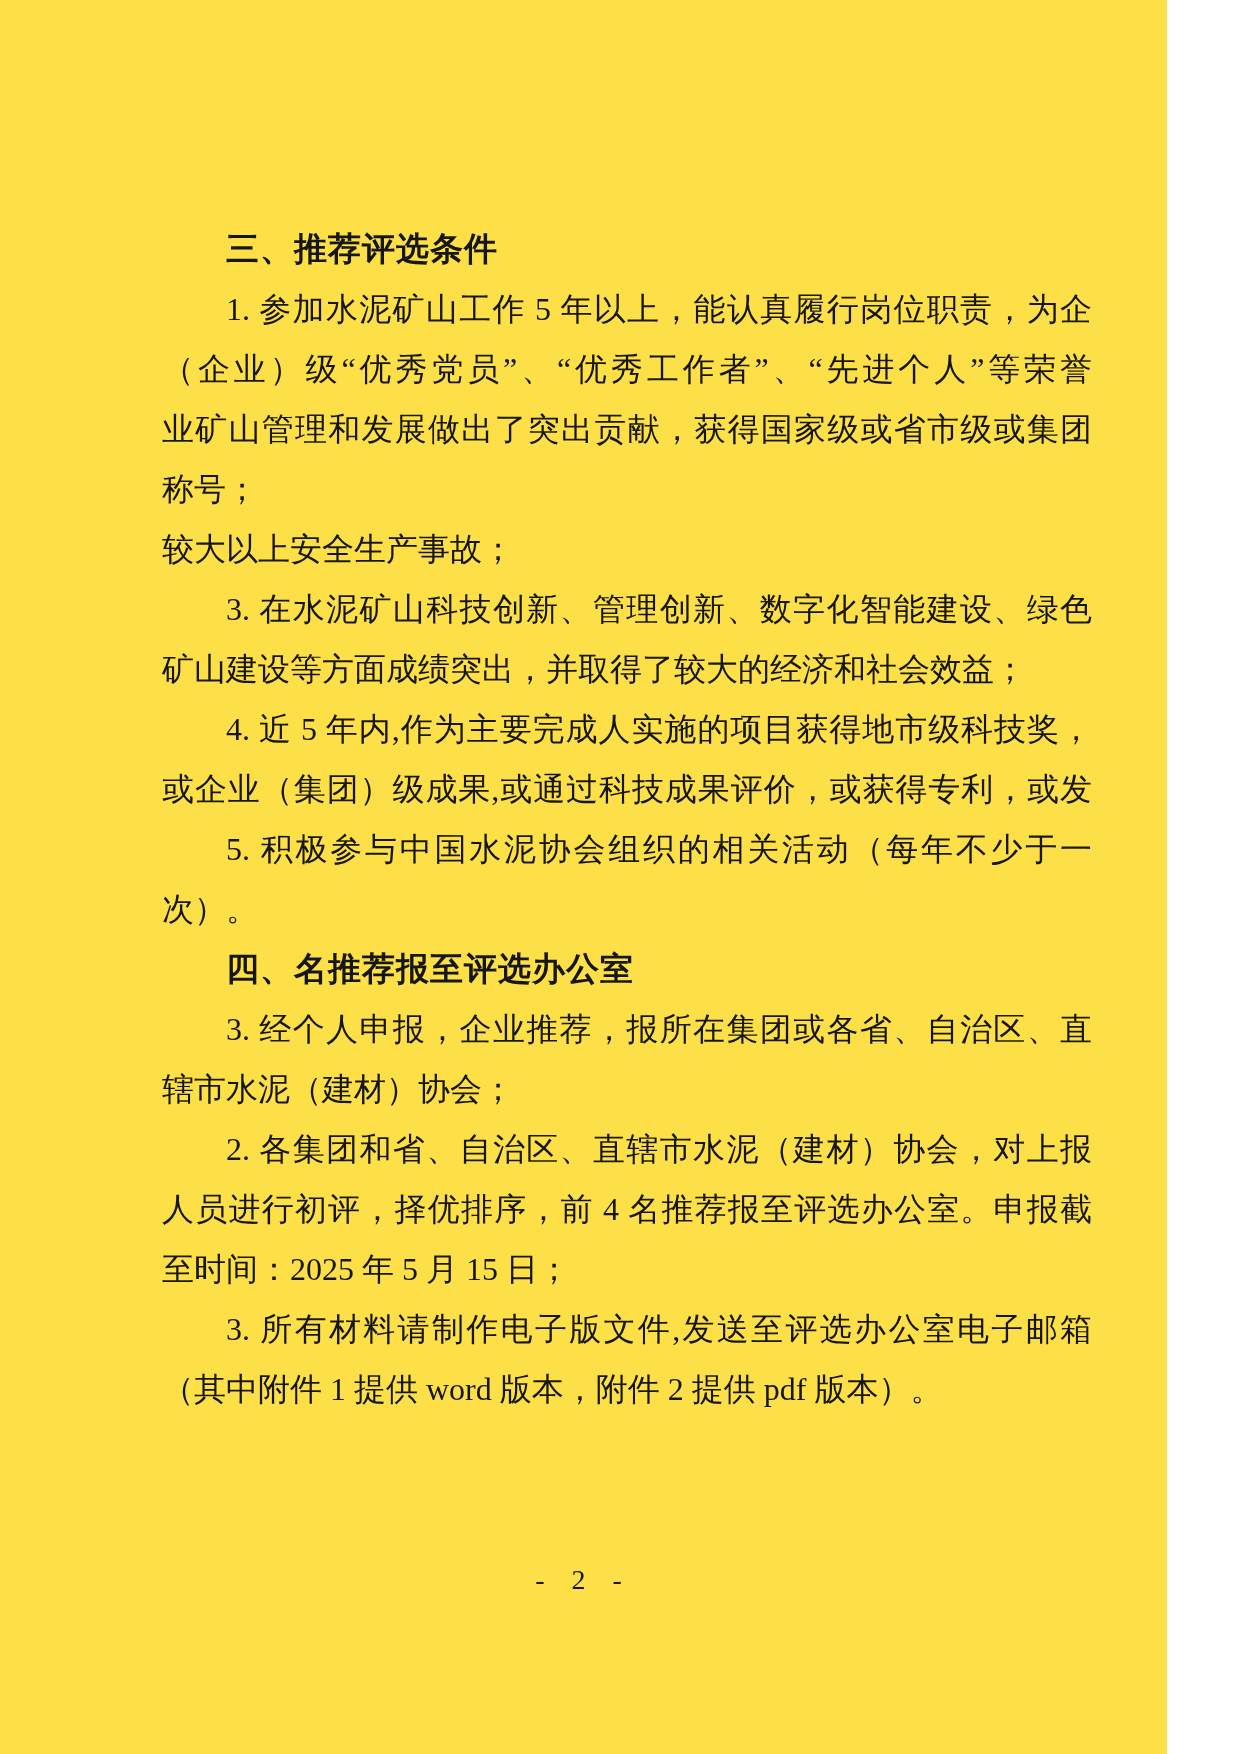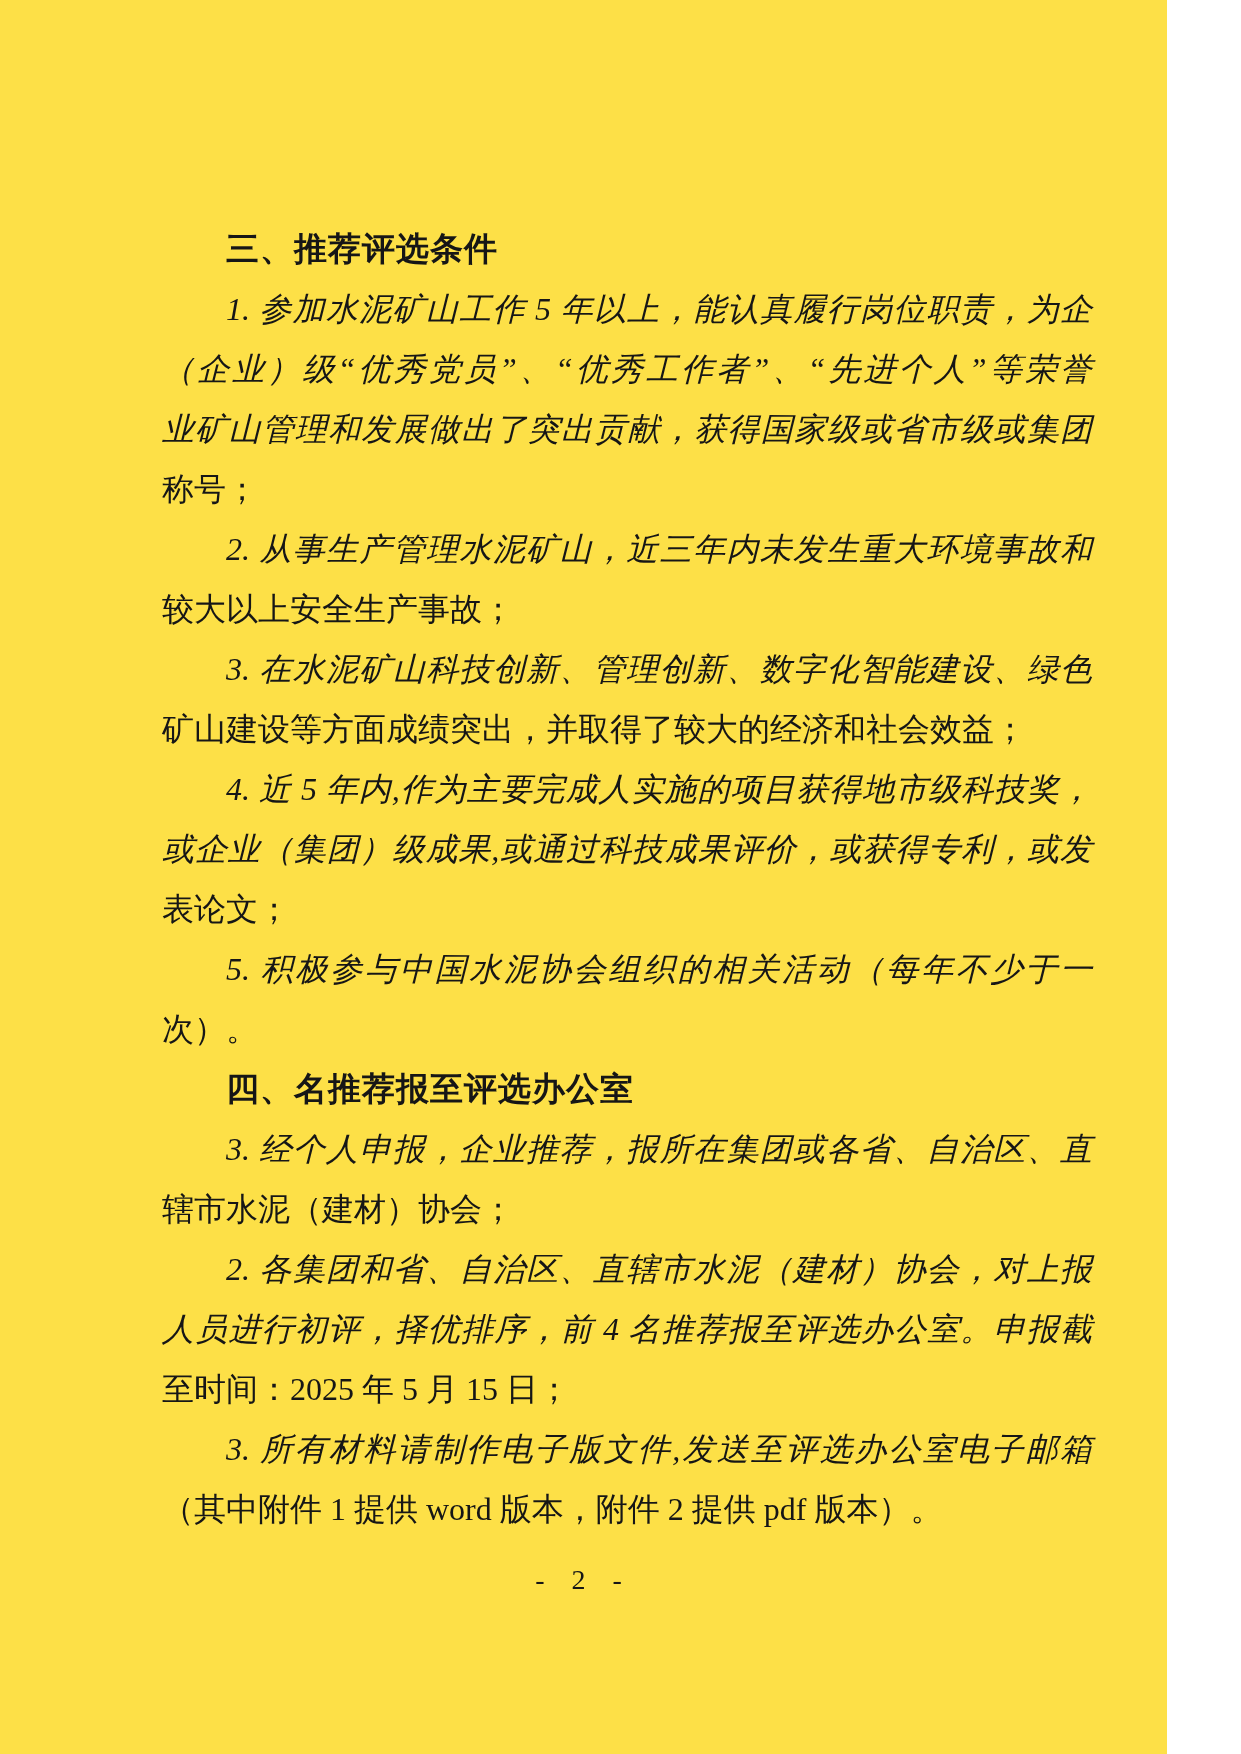--- a/index.html
+++ b/index.html
@@ -25,21 +25,20 @@
   .line {
     height: 60px;
     line-height: 60px;
     font-size: 32px;
     white-space: nowrap;
     text-align: justify;
     text-justify: inter-character;
   }
   .line.fill {
     text-align-last: justify;
-    font-style: italic;
   }
   .line.first {
     text-indent: 64px;
   }
   .line.heading {
     font-family: "DejaVu Sans", "Liberation Sans", sans-serif;
     font-weight: bold;
     font-size: 33px;
     text-indent: 64px;
     letter-spacing: 1px;
@@ -60,27 +59,25 @@
 </head>
 <body>
 
 <div class="page">
   <div class="content">
       <div class="line heading">三、推荐评选条件</div>
       <div class="line body first fill">1. 参加水泥矿山工作 5 年以上，能认真履行岗位职责，为企</div>
       <div class="line body fill">（企业）级“优秀党员”、“优秀工作者”、“先进个人”等荣誉</div>
       <div class="line body fill">业矿山管理和发展做出了突出贡献，获得国家级或省市级或集团</div>
       <div class="line body">称号；</div>
-      <div class="line body first fill">2. 从事生产管理水泥矿山，近三年内未发生重大环境事故和</div>
       <div class="line body">较大以上安全生产事故；</div>
       <div class="line body first fill">3. 在水泥矿山科技创新、管理创新、数字化智能建设、绿色</div>
       <div class="line body">矿山建设等方面成绩突出，并取得了较大的经济和社会效益；</div>
       <div class="line body first fill">4. 近 5 年内,作为主要完成人实施的项目获得地市级科技奖，</div>
       <div class="line body fill">或企业（集团）级成果,或通过科技成果评价，或获得专利，或发</div>
-      <div class="line body">表论文；</div>
       <div class="line body first fill">5. 积极参与中国水泥协会组织的相关活动（每年不少于一</div>
       <div class="line body">次）。</div>
       <div class="line heading">四、名推荐报至评选办公室</div>
       <div class="line body first fill">3. 经个人申报，企业推荐，报所在集团或各省、自治区、直</div>
       <div class="line body">辖市水泥（建材）协会；</div>
       <div class="line body first fill">2. 各集团和省、自治区、直辖市水泥（建材）协会，对上报</div>
       <div class="line body fill">人员进行初评，择优排序，前 4 名推荐报至评选办公室。申报截</div>
       <div class="line body">至时间：2025 年 5 月 15 日；</div>
       <div class="line body first fill">3. 所有材料请制作电子版文件,发送至评选办公室电子邮箱</div>
       <div class="line body">（其中附件 1 提供 word 版本，附件 2 提供 pdf 版本）。</div>

